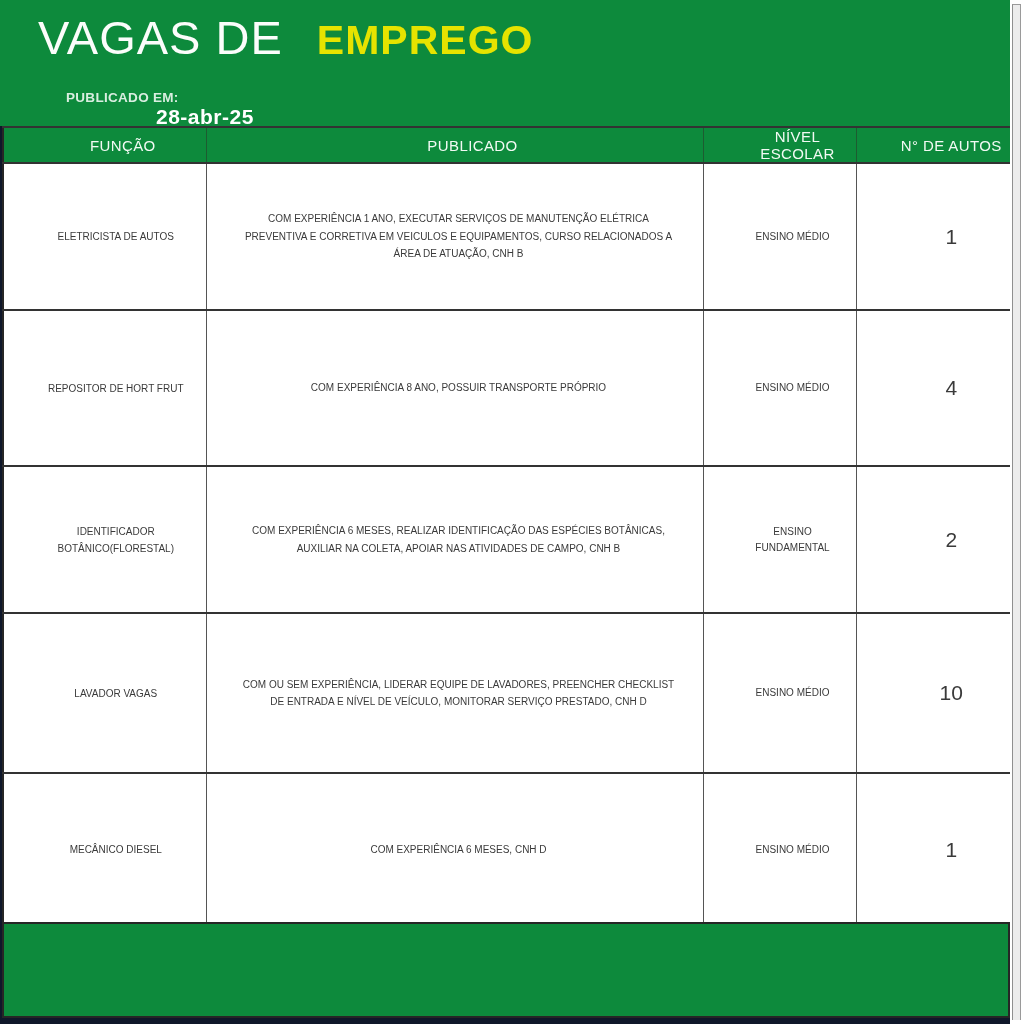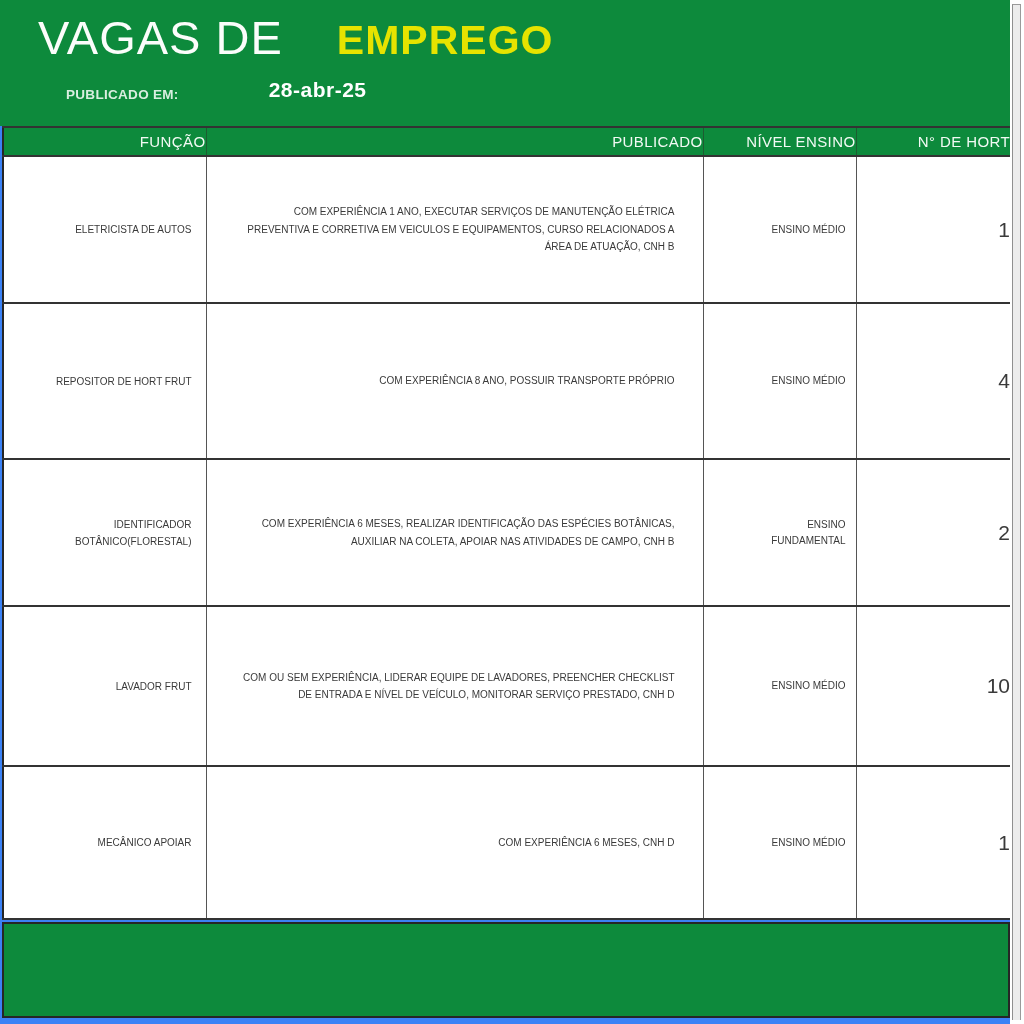--- a/index.html
+++ b/index.html
@@ -7,37 +7,37 @@
     --green-dark:#0a7a33;
     --yellow:#e6e300;
     --ink:#3a3a3a;
     --border-dark:#262626;
     --border-mid:#555555;
     --pale:#d9eee0;
   }
   *{margin:0;padding:0;box-sizing:border-box;}
   html,body{width:1024px;height:1024px;overflow:hidden;background:#ffffff;
     font-family:"Liberation Sans","DejaVu Sans",sans-serif;}
-  .canvas{position:relative;width:1024px;height:1024px;background:#3b82f6;}
+  .canvas{position:relative;width:1024px;height:1024px;background:#0f172a;}
 
   
   .banner{position:absolute;top:0;left:0;width:1010px;height:126px;
     background:var(--green);}
   .title-line{position:absolute;top:10px;left:38px;display:flex;align-items:baseline;}
   .title-white{font-size:47px;font-weight:400;color:#fbfdfb;letter-spacing:1px;}
-  .title-yellow{font-size:41px;font-weight:700;color:var(--yellow);margin-left:54px;letter-spacing:1px;}
-  .pub-line{position:absolute;top:78px;left:66px;display:flex;align-items:flex-end;}
+  .title-yellow{font-size:41px;font-weight:700;color:var(--yellow);margin-left:34px;letter-spacing:1px;}
+  .pub-line{position:absolute;top:90px;left:66px;display:flex;align-items:flex-start;flex-direction:column;}
   .pub-label{font-size:13.5px;font-weight:700;color:var(--pale);letter-spacing:.3px;}
   .pub-date{font-size:21px;font-weight:700;color:#ffffff;margin-left:90px;letter-spacing:.5px;}
 
   
   table.vac{position:absolute;top:126px;left:2px;width:1008px;
     border-collapse:collapse;table-layout:fixed;}
   table.vac th,table.vac td{border:1px solid var(--border-mid);
-    text-align:right;vertical-align:middle;overflow:hidden;padding-left:36px;}
+    text-align:center;vertical-align:middle;overflow:hidden;padding-left:36px;}
   table.vac{border:2px solid var(--border-dark);}
   table.vac tr{border-top:2px solid #333333;border-bottom:2px solid #333333;}
   th{background:var(--green);color:#f2faf4;font-size:15px;font-weight:400;
     letter-spacing:.4px;height:29px;border-color:#1d5c31 !important;}
   td{color:var(--ink);font-size:10px;background:#ffffff;}
   td.funcao{padding:0 14px;line-height:1.7;}
   td.req{padding:0 28px;line-height:1.75;}
   td.nivel{padding:0 10px;line-height:1.6;}
   td.vagas{font-size:21px;}
   tr.r0 td{height:147px;}
@@ -76,22 +76,22 @@
     <colgroup>
       <col style="width:203px">
         <col style="width:497px">
       <col style="width:153px">
         <col style="width:155px">
     </colgroup>
     <thead>
       <tr>
         <th>FUNÇÃO</th>
         <th>PUBLICADO</th>
-        <th>NÍVEL ENSINO</th>
-        <th>N° DE HORT</th>
+        <th>NÍVEL ESCOLAR</th>
+        <th>N° DE AUTOS</th>
       </tr>
     </thead>
     <tbody>
       <tr class="r0">
         <td class="funcao">ELETRICISTA DE AUTOS</td>
         <td class="req">COM EXPERIÊNCIA 1 ANO, EXECUTAR SERVIÇOS DE MANUTENÇÃO ELÉTRICA PREVENTIVA E CORRETIVA EM VEICULOS E EQUIPAMENTOS, CURSO RELACIONADOS A ÁREA DE ATUAÇÃO, CNH B</td>
         <td class="nivel">ENSINO MÉDIO</td>
         <td class="vagas">1</td>
       </tr>
       <tr class="r1">
@@ -100,27 +100,27 @@
         <td class="nivel">ENSINO MÉDIO</td>
         <td class="vagas">4</td>
       </tr>
       <tr class="r2">
         <td class="funcao">IDENTIFICADOR BOTÂNICO(FLORESTAL)</td>
         <td class="req">COM EXPERIÊNCIA 6 MESES, REALIZAR IDENTIFICAÇÃO DAS ESPÉCIES BOTÂNICAS, AUXILIAR NA COLETA, APOIAR NAS ATIVIDADES DE CAMPO, CNH B</td>
         <td class="nivel">ENSINO FUNDAMENTAL</td>
         <td class="vagas">2</td>
       </tr>
       <tr class="r3">
-        <td class="funcao">LAVADOR FRUT</td>
+        <td class="funcao">LAVADOR VAGAS</td>
         <td class="req">COM OU SEM EXPERIÊNCIA, LIDERAR EQUIPE DE LAVADORES, PREENCHER CHECKLIST DE ENTRADA E NÍVEL DE VEÍCULO, MONITORAR SERVIÇO PRESTADO, CNH D</td>
         <td class="nivel">ENSINO MÉDIO</td>
         <td class="vagas">10</td>
       </tr>
       <tr class="r4">
-        <td class="funcao">MECÂNICO APOIAR</td>
+        <td class="funcao">MECÂNICO DIESEL</td>
         <td class="req">COM EXPERIÊNCIA 6 MESES, CNH D</td>
         <td class="nivel">ENSINO MÉDIO</td>
         <td class="vagas">1</td>
       </tr>
     </tbody>
   </table>
 
   <div class="footer-band"></div>
 
   <div class="page-edge">

